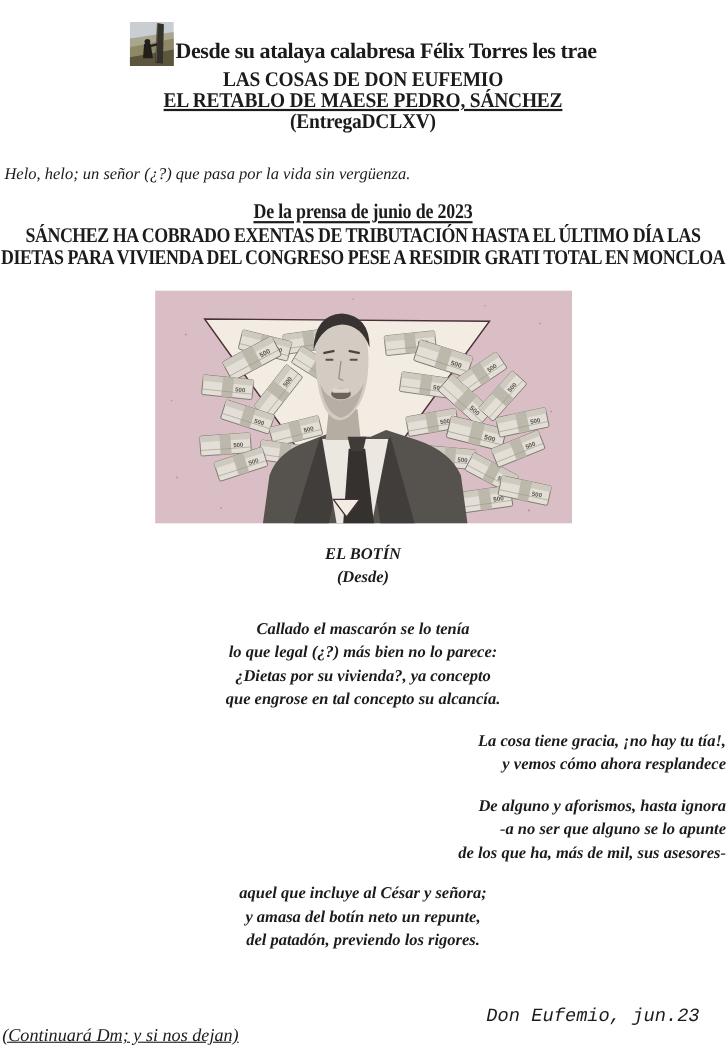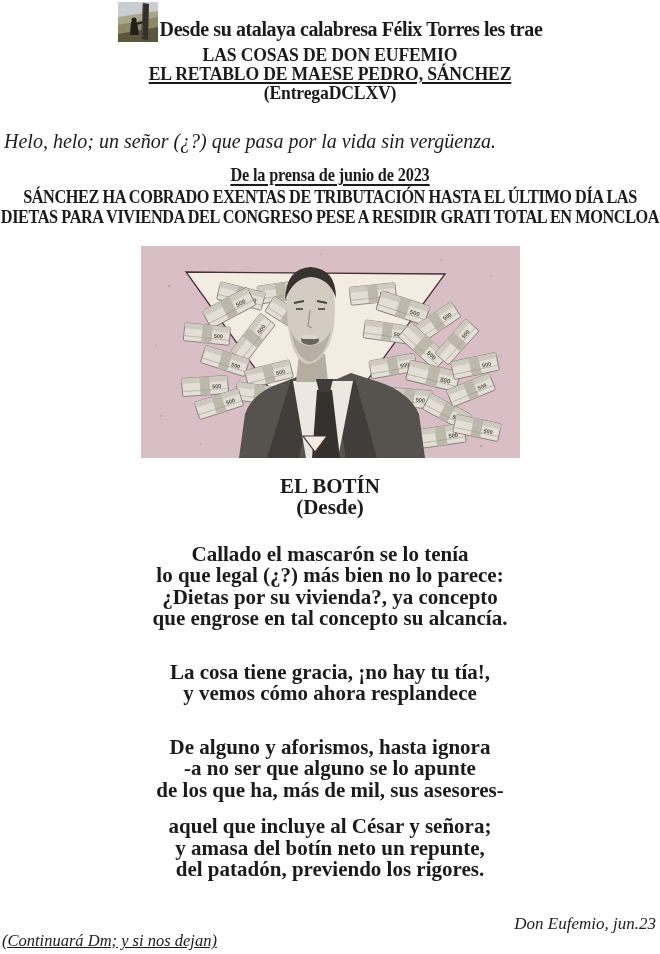--- a/index.html
+++ b/index.html
@@ -3,49 +3,49 @@
 <meta charset="utf-8">
 <style>
   html,body { margin:0; padding:0; }
   body {
     width:660px; height:954px; background:#ffffff; overflow:hidden;
     font-family:"Liberation Serif","DejaVu Serif",serif; color:#1b1b1b;
   }
   .page { position:relative; width:660px; height:954px; }
 
   
-  .hdr { text-align:center; padding-top:0; font-weight:bold; }
+  .hdr { text-align:center; padding-top:18px; font-weight:bold; }
   .hdr-l1 { display:flex; justify-content:center; align-items:flex-end; gap:2px; height:42px; }
   .hdr-l1 .thumb { width:40px; height:40px; display:block; }
   .hdr-l1 .txt { font-size:20px; line-height:25px; letter-spacing:-0.4px; white-space:nowrap; }
   .caps { transform:scaleX(0.93); transform-origin:50% 0; font-size:19px; line-height:19px; margin-top:3px; letter-spacing:-0.2px; }
   .underlined { text-decoration:underline; text-decoration-thickness:1.8px; text-underline-offset:2px; }
 
   
-  .intro { font-style:italic; font-size:20px; line-height:22px; margin:28px 0 0 4px; }
+  .intro { font-style:italic; font-size:15px; line-height:22px; margin:28px 0 0 4px; }
 
   
   .cond { width:770px; margin-left:-55px; transform:scaleX(0.857); transform-origin:50% 0; margin-top:12px;
           font-weight:bold; text-align:center; }
   .press-h { font-size:19px; line-height:22px; display:inline-block; text-decoration:underline; text-decoration-thickness:1.8px; text-underline-offset:2.5px; letter-spacing:-0.2px; }
   .headline { font-size:19px; line-height:20.5px; letter-spacing:-0.5px; margin-top:0.5px; }
 
   
   .figure { width:379px; height:212px; margin:18px auto 0 auto; }
   .figure svg { display:block; }
 
   
-  .poem { text-align:center; font-weight:bold; font-size:21px; line-height:21.5px; }
+  .poem { text-align:center; font-weight:bold; font-style:italic; font-size:15px; line-height:21.5px; }
   .poem-head { margin-top:18px; }
   .stanza-1 { margin-top:25px; }
-  .stanza-2, .stanza-3 { margin-top:32px; }
+  .stanza-2, .stanza-3 { margin-top:16px;text-align:right; }
   .stanza-4 { margin-top:15px;text-align:center; }
 
   
-  .signature { position:absolute; right:4px; bottom:20px; font-style:italic; font-size:17px; }
+  .signature { position:absolute; right:24px; bottom:20px; font-style:italic; font-size:17px;font-family:Liberation Mono, monospace; }
   .footer { position:absolute; left:2px; bottom:3px; font-style:italic; font-size:16.5px;text-decoration:underline; }
 </style>
 </head>
 <body>
 
 <div class="page">
 
   <div class="hdr">
     <div class="hdr-l1">
       <span class="thumb">

